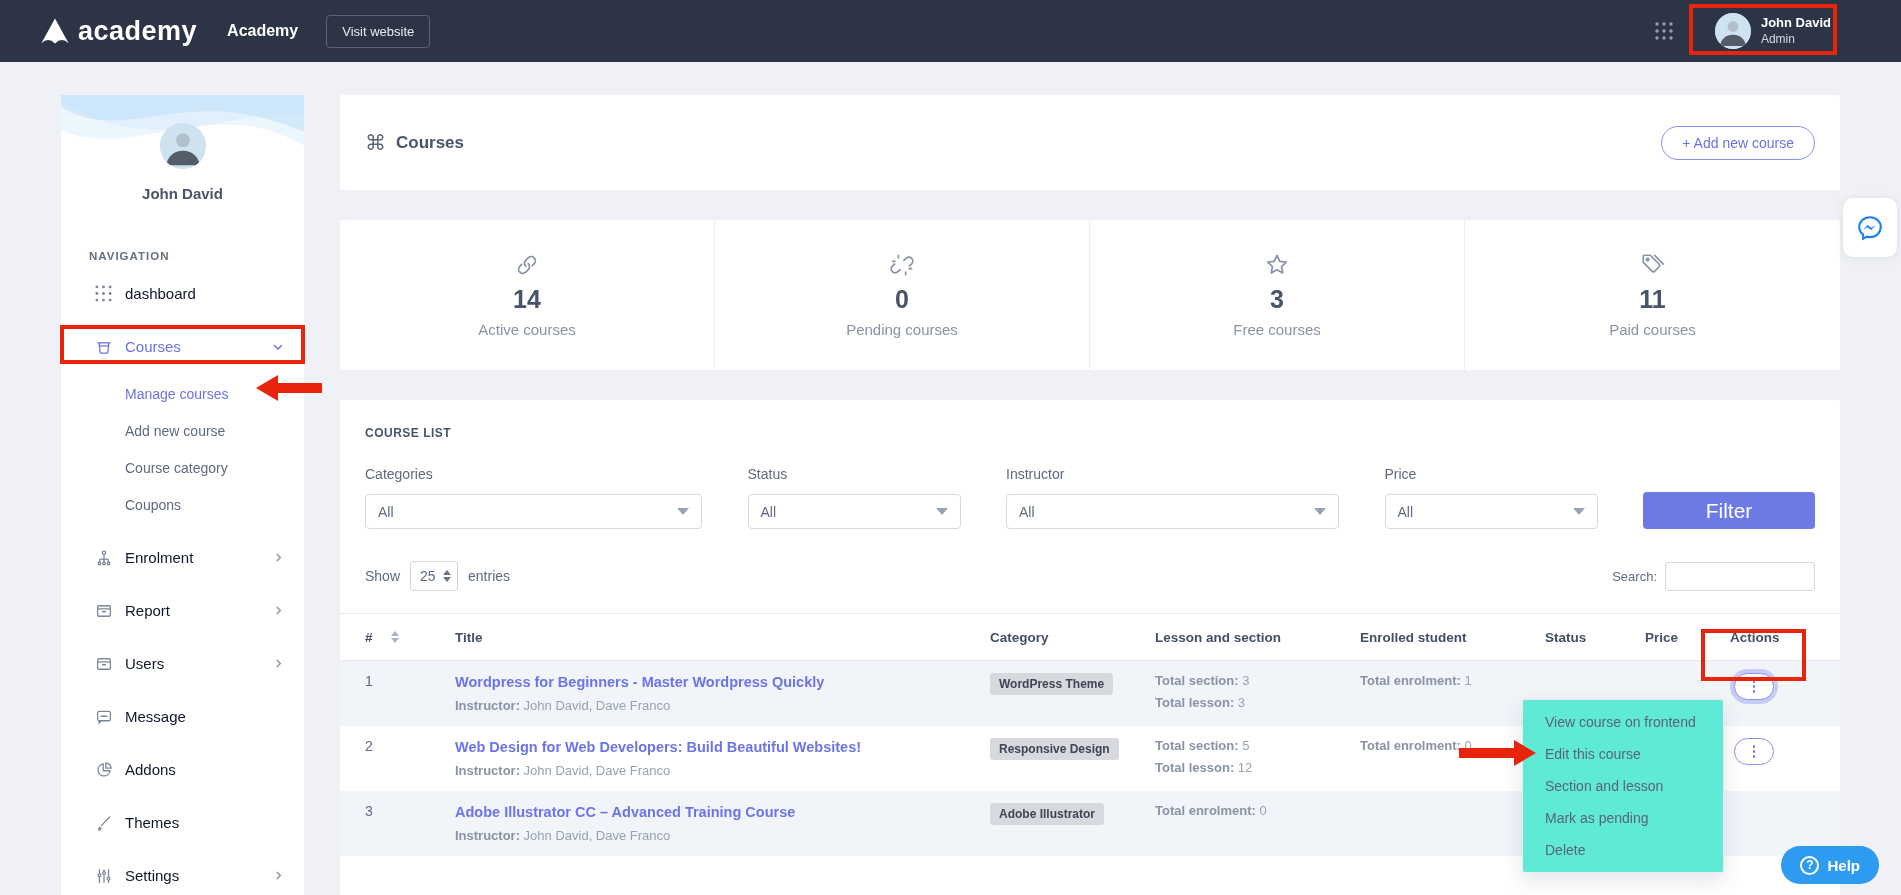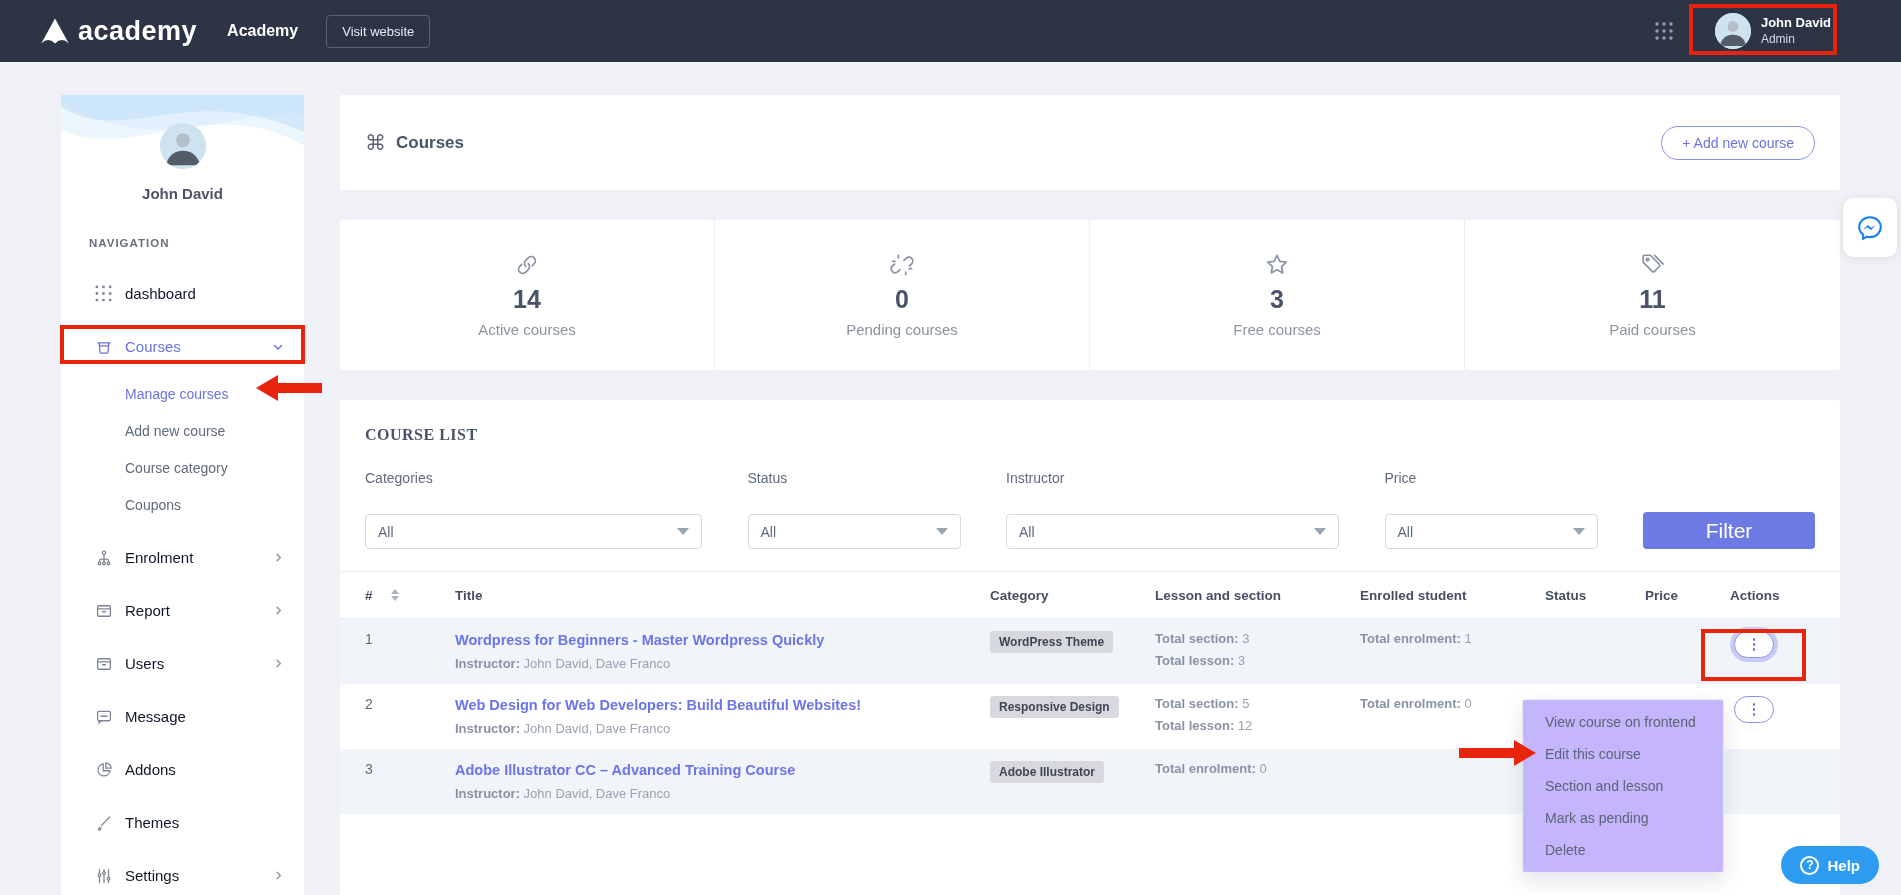--- a/index.html
+++ b/index.html
@@ -22,21 +22,21 @@
   .avatar{width:36px;height:36px;border-radius:50%;overflow:hidden;background:#cfe2ef;flex:0 0 auto;}
   .user-meta{line-height:1.25;}
   .user-name{color:#fff;font-size:13px;font-weight:bold;}
   .user-role{color:#d4d8e2;font-size:12px;}
 
   
   .sidebar{position:absolute;left:61px;top:95px;width:243px;height:800px;background:#fff;z-index:5;}
   .waves{position:absolute;left:0;top:0;width:243px;height:82px;overflow:hidden;}
   .side-avatar{position:absolute;left:99px;top:28px;width:46px;height:46px;border-radius:50%;overflow:hidden;background:#cfe2ef;}
   .side-name{position:absolute;left:0;top:90px;width:100%;text-align:center;font-size:15px;font-weight:bold;color:#4a5468;}
-  .nav-heading{position:absolute;left:28px;top:142px;font-size:11.5px;font-weight:bold;letter-spacing:1px;color:#67707f;}
+  .nav-heading{position:absolute;left:28px;top:155px;font-size:11.5px;font-weight:bold;letter-spacing:1px;color:#67707f;}
   .nav{position:absolute;left:0;top:172px;width:100%;}
   .nav-item{display:flex;align-items:center;height:53px;padding:0 20px 0 34px;color:#0f172a;font-size:15px;cursor:pointer;}
   .nav-item .nav-ic{width:20px;color:#7d8696;margin-right:10px;}
   .nav-item .nav-lbl{flex:1;}
   .nav-item .chev{color:#8a93a5;}
   .nav-item.active{color:#6b73e0;}
   .nav-item.active .nav-ic,.nav-item.active .chev{color:#6b73e0;}
   .submenu{padding:2px 0 8px 0;}
   .sub-item{height:37px;display:flex;align-items:center;padding-left:64px;font-size:14px;color:#5f6a7d;cursor:pointer;}
   .sub-item.active{color:#6b73e0;}
@@ -51,24 +51,24 @@
 
   .stats-card{margin-top:30px;height:150px;display:grid;grid-template-columns:1fr 1fr 1fr 1fr;}
   .stat{display:flex;flex-direction:column;align-items:center;justify-content:center;gap:7px;border-right:1px solid #eceef3;}
   .stat:last-child{border-right:none;}
   .stat-ic{color:#8a93a5;}
   .stat-val{font-size:25px;font-weight:bold;color:#4a5468;}
   .stat-lbl{font-size:15px;color:#8a93a5;text-align:right;}
 
   .list-card{margin-top:30px;height:530px;padding-top:26px;overflow:hidden;}
   .pad{padding:0 25px;}
-  .list-heading{font-size:16px;font-weight:bold;letter-spacing:.5px;color:#4a5468;font-family:Liberation Serif, serif;}
+  .list-heading{font-size:12px;font-weight:bold;letter-spacing:.5px;color:#4a5468;}
 
   .filters{margin-top:26px;display:flex;align-items:flex-end;justify-content:space-between;padding:0 25px;}
-  .filter .f-lbl{font-size:14px;color:#5f6a7d;margin-bottom:28px;}
+  .filter .f-lbl{font-size:14px;color:#5f6a7d;margin-bottom:12px;}
   .select{height:35px;border:1px solid #d5dae2;border-radius:4px;display:flex;align-items:center;justify-content:space-between;padding:0 12px;font-size:14px;color:#5f6a7d;cursor:pointer;background:#fff;}
   .caret{width:0;height:0;border-left:6px solid transparent;border-right:6px solid transparent;border-top:7px solid #9aa3b2;}
   .w1{width:337px;} .w2{width:213px;} .w3{width:333px;} .w4{width:213px;}
   .filter-btn{width:172px;height:37px;background:#6d7ae4;color:#fff;border:none;border-radius:4px;font-size:21px;cursor:pointer;}
 
   .entries-row{margin-top:32px;display:flex;align-items:center;justify-content:space-between;padding:0 25px;font-size:14px;color:#5f6a7d;}
   .show-group{display:flex;align-items:center;gap:10px;}
   .stepper{width:48px;height:30px;border:1px solid #cfd5de;border-radius:3px;display:flex;align-items:center;justify-content:space-between;padding:0 6px 0 9px;cursor:pointer;background:#fff;}
   .mini-arrows{display:flex;flex-direction:column;gap:2px;}
   .tri-up{width:0;height:0;border-left:4px solid transparent;border-right:4px solid transparent;border-bottom:5px solid #6b7486;}
@@ -91,21 +91,21 @@
   .badge{display:inline-block;background:#d7d9de;color:#3e4555;font-size:12px;font-weight:bold;border-radius:3px;padding:4px 9px;}
   .meta-line{font-size:13px;color:#99a2b1;}
   .meta-line b{color:#8a93a5;}
   .meta-line + .meta-line{margin-top:7px;}
   .action-pill{width:40px;height:27px;border:1.4px solid #8b92e8;border-radius:14px;background:#fff;display:flex;align-items:center;justify-content:center;gap:0;cursor:pointer;margin-left:4px;}
   .action-pill.focused{box-shadow:0 0 0 4px rgba(122,130,235,.35);}
   .vdots{display:flex;flex-direction:column;gap:2.5px;}
   .vdots i{width:2.6px;height:2.6px;border-radius:50%;background:#6b73e0;display:block;}
 
   
-  .ctx-menu{position:absolute;left:1522px;top:699px;width:202px;background:#c4b5fd;border:1px solid #e8ebf1;border-radius:3px;box-shadow:0 8px 20px rgba(60,70,90,.14);padding:6px 0;z-index:40;}
+  .ctx-menu{position:absolute;left:1522px;top:699px;width:202px;background:#5eead4;border:1px solid #e8ebf1;border-radius:3px;box-shadow:0 8px 20px rgba(60,70,90,.14);padding:6px 0;z-index:40;}
   .ctx-item{padding:8px 10px 8px 22px;font-size:14px;color:#5a6476;cursor:pointer;white-space:nowrap;}
 
   
   .msgr-tab{position:absolute;right:4px;top:198px;width:54px;height:59px;background:#fff;border-radius:10px;box-shadow:0 1px 8px rgba(40,50,70,.10);display:flex;align-items:center;justify-content:center;z-index:20;cursor:pointer;}
   .help-btn{position:absolute;right:22px;bottom:11px;height:38px;background:#2d9cf0;border:none;border-radius:20px;color:#fff;font-size:15px;font-weight:bold;display:flex;align-items:center;gap:8px;padding:0 19px;cursor:pointer;z-index:50;}
   .q-circle{width:19px;height:19px;border:2px solid #fff;border-radius:50%;display:flex;align-items:center;justify-content:center;font-size:12px;font-weight:bold;}
 
   
   .ann{position:absolute;border:4px solid #e8250c;z-index:60;pointer-events:none;}
   .ann-user{left:1689px;top:4px;width:148px;height:51px;}
@@ -409,20 +409,37 @@
       <div class="filter">
         <div class="f-lbl">Price</div>
         <div class="select w4">
           <span>All</span>
           <span class="caret"></span>
         </div>
       </div>
       <button class="filter-btn">Filter</button>
     </div>
 
+    <div class="entries-row">
+      <div class="show-group">
+        <span>Show</span>
+        <div class="stepper">
+          <span>25</span>
+          <span class="mini-arrows">
+              <i class="tri-up"></i>
+              <i class="tri-down"></i>
+            </span>
+        </div>
+        <span>entries</span>
+      </div>
+      <div class="search-group">
+        <span>Search:</span>
+        <input class="search-input" type="text" style="">
+      </div>
+    </div>
 
     <div class="tbl">
       <div class="tbl-grid tbl-head">
         <div class="th-num">
           <span>#</span>
           <span class="sort">
               <i class="tri-up"></i>
               <i class="tri-down"></i>
             </span>
         </div>

